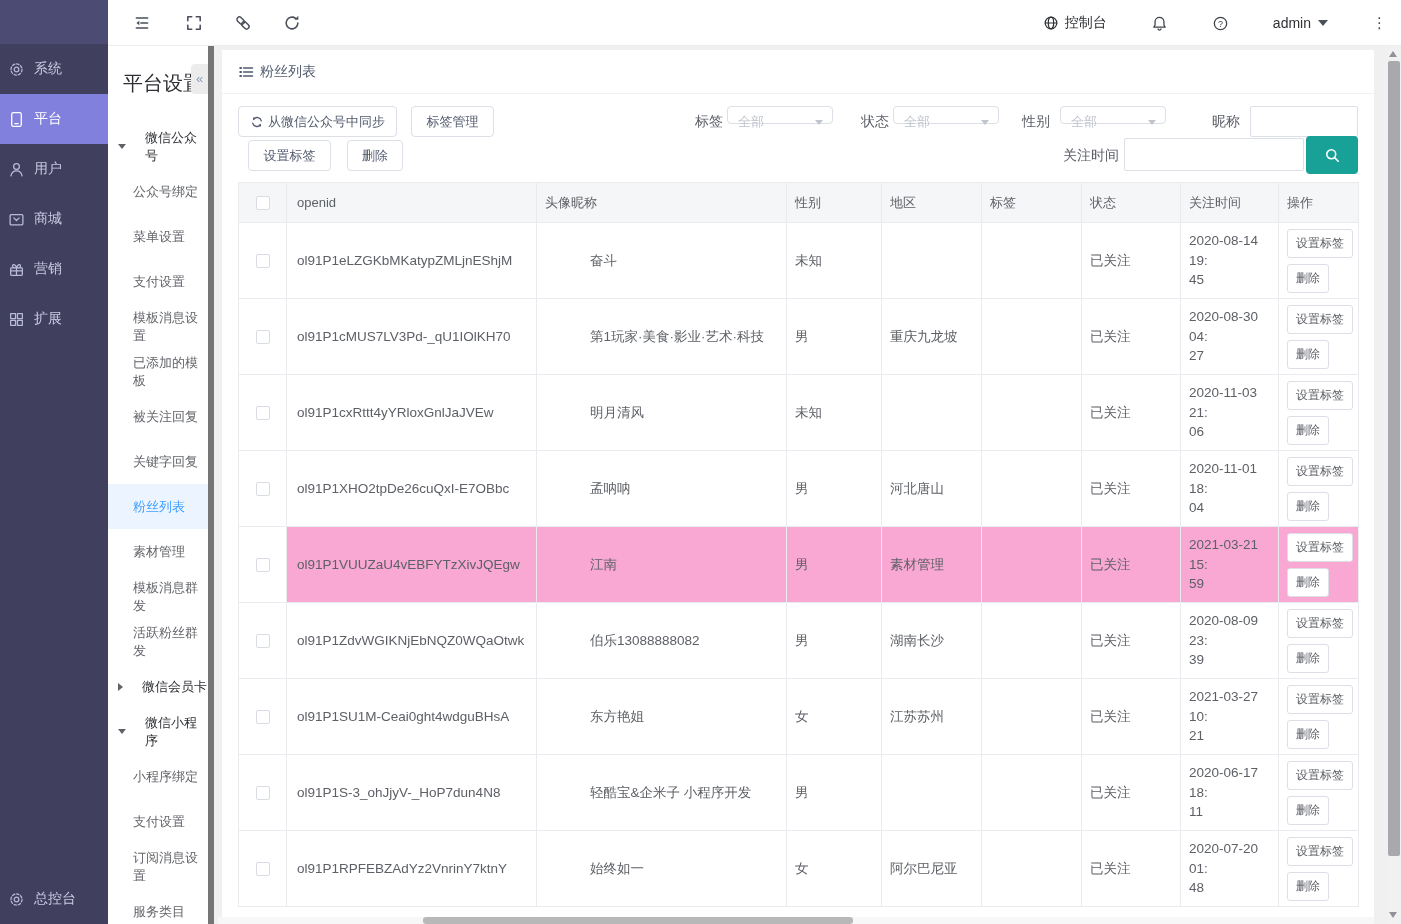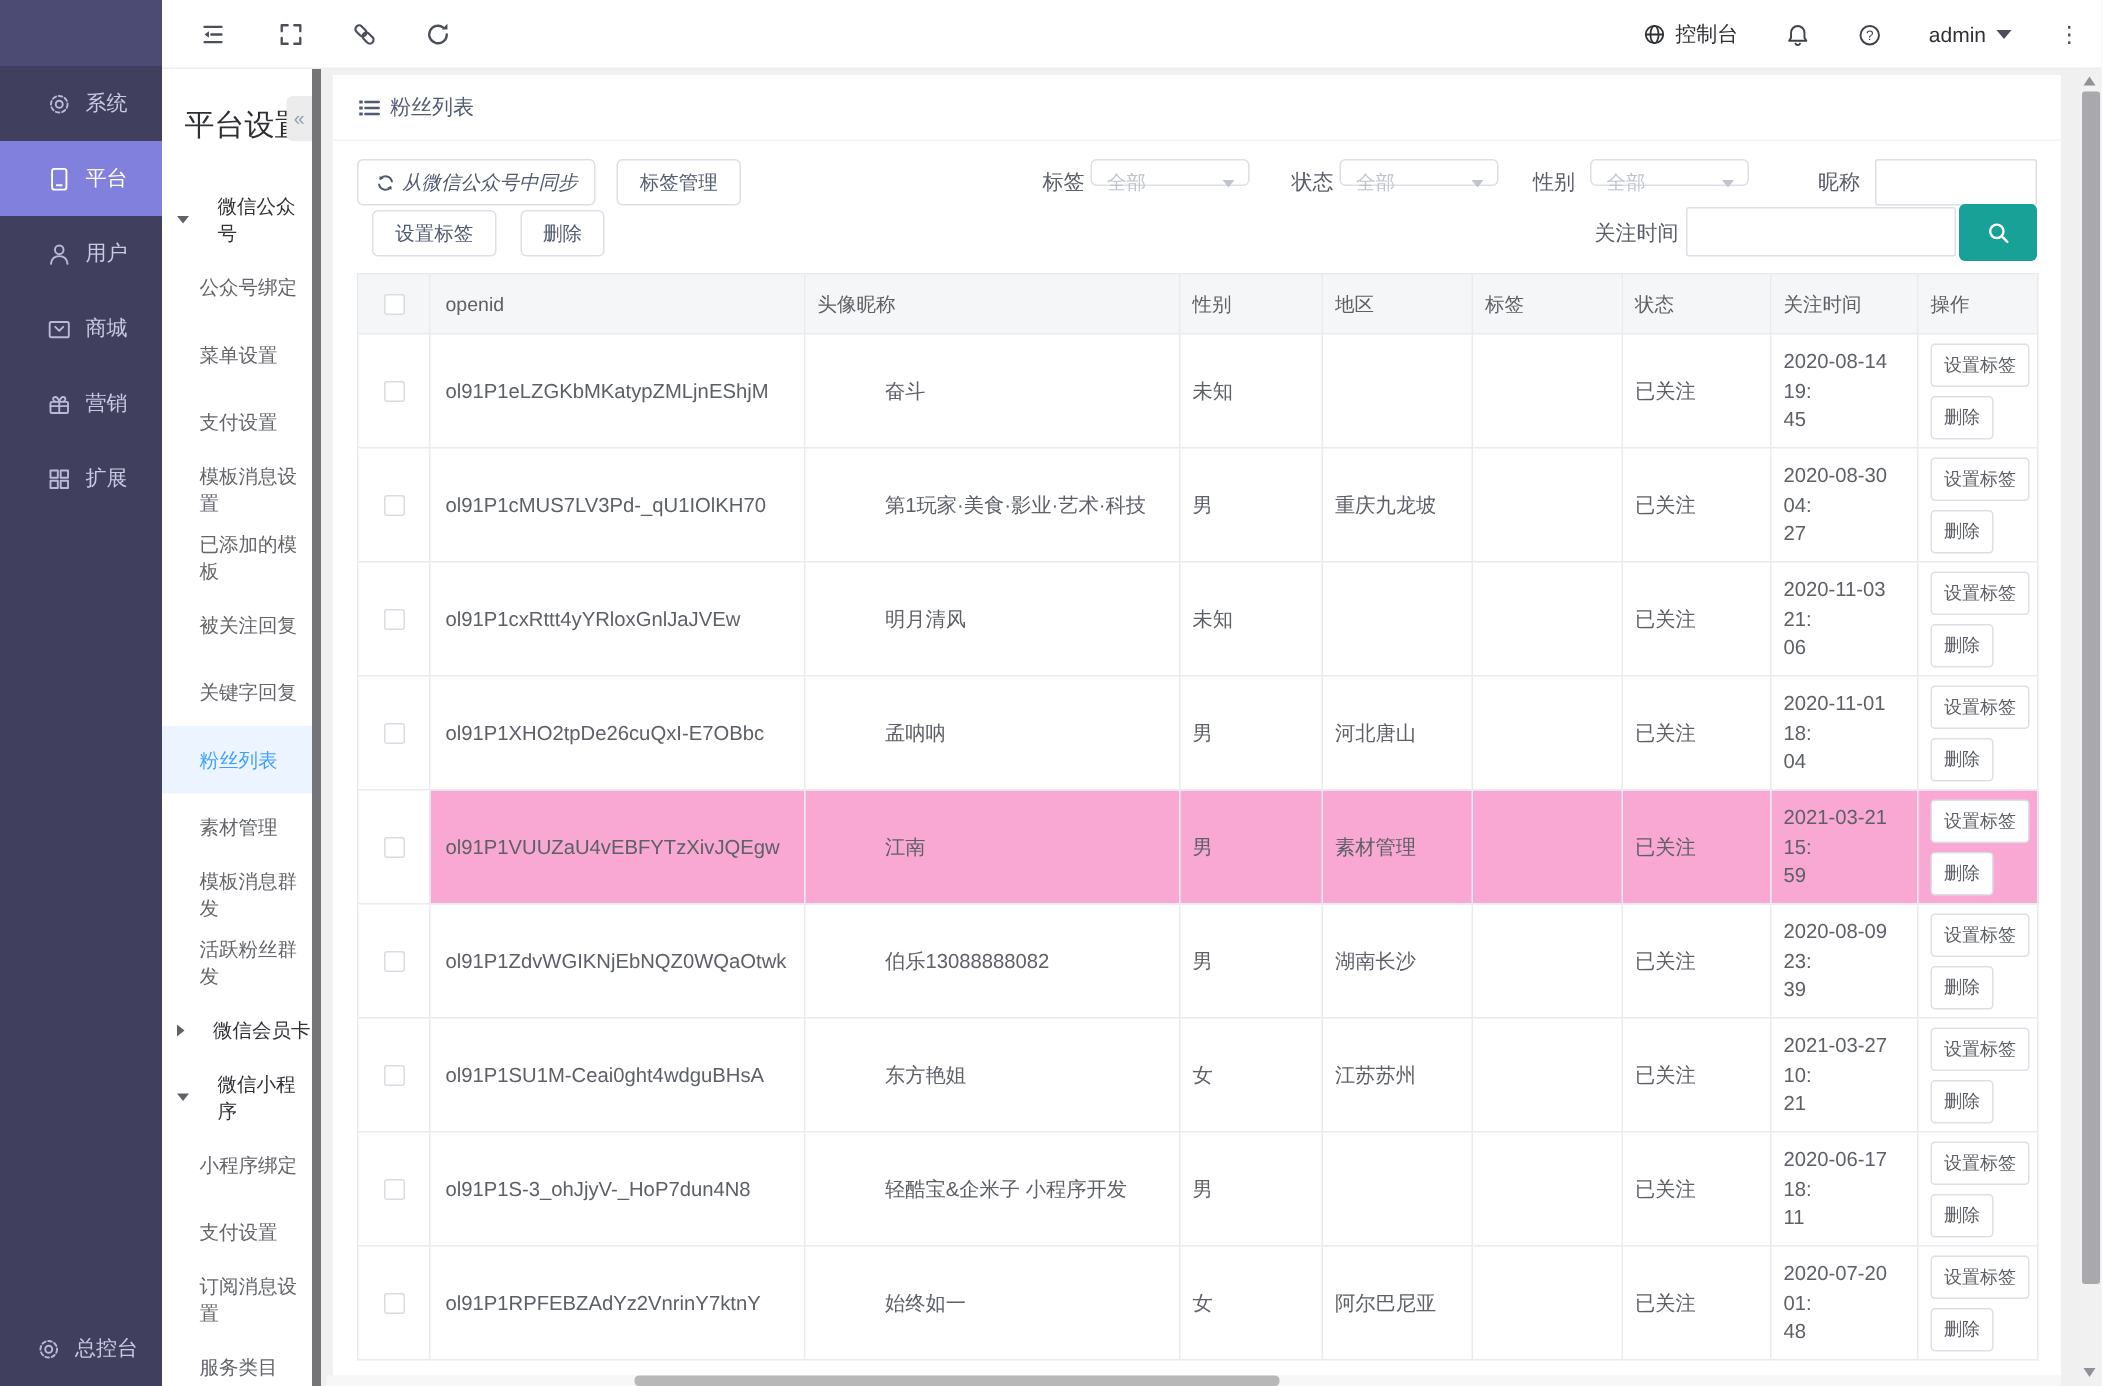--- a/index.html
+++ b/index.html
@@ -2,21 +2,21 @@
 <html><head>
 <meta charset="utf-8">
 <style>
   * { margin:0; padding:0; box-sizing:border-box; }
   html,body { width:1401px; height:924px; overflow:hidden; font-family:"Liberation Sans","DejaVu Sans",sans-serif; background:#f0f0f0; }
   .app { position:relative; width:1401px; height:924px; }
 
   
   .sidebar { position:absolute; left:0; top:0; width:108px; height:924px; background:#40405e; }
   .logo { height:44px; background:#4b4b73; }
-  .nav-item { height:50px; display:flex; align-items:center; padding-left:8px; color:#c9c9e3; font-size:14px; cursor:pointer;justify-content:center; }
+  .nav-item { height:50px; display:flex; align-items:center; padding-left:8px; color:#c9c9e3; font-size:14px; cursor:pointer; }
   .nav-item .nicon { width:17px; height:17px; margin-right:9px; display:inline-flex; color:#b9b9d8; }
   .nav-item.active { background:#8180dc; color:#ffffff; }
   .nav-item.active .nicon { color:#ffffff; }
   .nav-bottom { position:absolute; left:0; bottom:0; width:108px; }
   svg.ic { width:100%; height:100%; fill:none; stroke:currentColor; stroke-width:1.2; stroke-linecap:round; stroke-linejoin:round; }
 
   
   .submenu { position:absolute; left:108px; top:46px; width:100px; height:878px; background:#ffffff; }
   .submenu-title { position:absolute; left:15px; top:24px; font-size:20px; color:#2d2f33; }
   .collapse-btn { position:absolute; right:0px; top:18px; width:17px; height:30px; background:#ececec; border-radius:4px 0 0 4px; color:#8f9fb3; font-size:13px; line-height:30px; text-align:center; cursor:pointer; }
@@ -26,38 +26,38 @@
   .sm-caret { width:0; height:0; margin-right:6px; }
   .sm-caret.exp { border-left:4.5px solid transparent; border-right:4.5px solid transparent; border-top:5.5px solid #5f6266; }
   .sm-caret.col { border-top:4.5px solid transparent; border-bottom:4.5px solid transparent; border-left:5.5px solid #5f6266; }
   .sm-item { color:#63656a; padding-left:25px; }
   .sm-item.active { background:#ecf5ff; color:#409eff; }
   .submenu-scrollbar { position:absolute; left:208px; top:46px; width:6px; height:878px; background:#757578; }
 
   
   .topbar { position:absolute; left:108px; top:0; width:1293px; height:46px; background:#ffffff; border-bottom:1px solid #ededed; }
   .tb-icon { position:absolute; top:14px; width:18px; height:18px; color:#4a4f59; cursor:pointer; }
-  .tb-right { position:absolute; right:14px; top:0; height:46px; display:flex; align-items:center; gap:31px; }
+  .tb-right { position:absolute; right:14px; top:0; height:46px; display:flex; align-items:center; gap:44px; }
   .console-link { display:flex; align-items:center; gap:6px; font-size:14px; color:#2f3135; cursor:pointer; }
   .console-link .gicon { width:16px; height:16px; color:#2f3135; }
   .round-ic { width:17px; height:17px; color:#3e4248; cursor:pointer; }
   .admin-box { display:flex; align-items:center; gap:7px; font-size:14px; color:#2f3135; cursor:pointer; }
   .caret-down { width:0; height:0; border-left:5px solid transparent; border-right:5px solid transparent; border-top:6px solid #4a4f59; }
   .kebab { font-size:15px; color:#4a4f59; cursor:pointer; letter-spacing:0; }
 
   
   .main { position:absolute; left:214px; top:46px; right:15px; bottom:0; background:#f0f0f0; }
   .card { position:absolute; left:8px; top:4px; right:12px; bottom:7px; background:#ffffff; overflow:hidden; }
   .card-title-row { height:44px; display:flex; align-items:center; padding:0 16px; border-bottom:1px solid #f2f2f2; color:#515a6e; font-size:14px; }
   .title-ic { width:16px; height:16px; margin-right:6px; color:#515a6e; }
 
   .toolbar-zone { position:relative; margin:12px 16px 6px; height:70px; }
   .btn { position:absolute; height:31px; background:#fff; border:1px solid #dcdfe6; border-radius:4px; font-size:13px; color:#515a6e; display:flex; align-items:center; justify-content:center; gap:4px; cursor:pointer; font-family:inherit; }
   .btn .sicon { width:14px; height:14px; color:#515a6e; }
-  #btn-sync { left:0; top:0; width:159px;font-style:italic; }
+  #btn-sync { left:0; top:0; width:159px; }
   #btn-tagmanage { left:173px; top:0; width:83px; }
   #btn-settag { left:10px; top:34px; width:83px; }
   #btn-delete { left:109px; top:34px; width:56px; }
 
   .f-label { position:absolute; font-size:14px; color:#5a5e66; line-height:31px; }
   .f-select { position:absolute; top:0; width:106px; height:18px; border:1px solid #dcdfe6; border-radius:4px; background:#fff; font-size:13px; color:#bfc4cc; line-height:29px; padding-left:10px; cursor:pointer; }
   .f-select .sel-caret { position:absolute; right:9px; top:13px; width:0; height:0; border-left:4.5px solid transparent; border-right:4.5px solid transparent; border-top:5.5px solid #c0c4cc; }
   .f-input { position:absolute; height:31px; border:1px solid #dcdfe6; border-radius:2px; background:#fff; font-size:13px; padding:0 8px; color:#5a5e66; font-family:inherit; }
   #lbl-tag { left:457px; top:0; } #sel-tag { left:489px; }
   #lbl-status { left:623px; top:0; } #sel-status { left:655px; }

